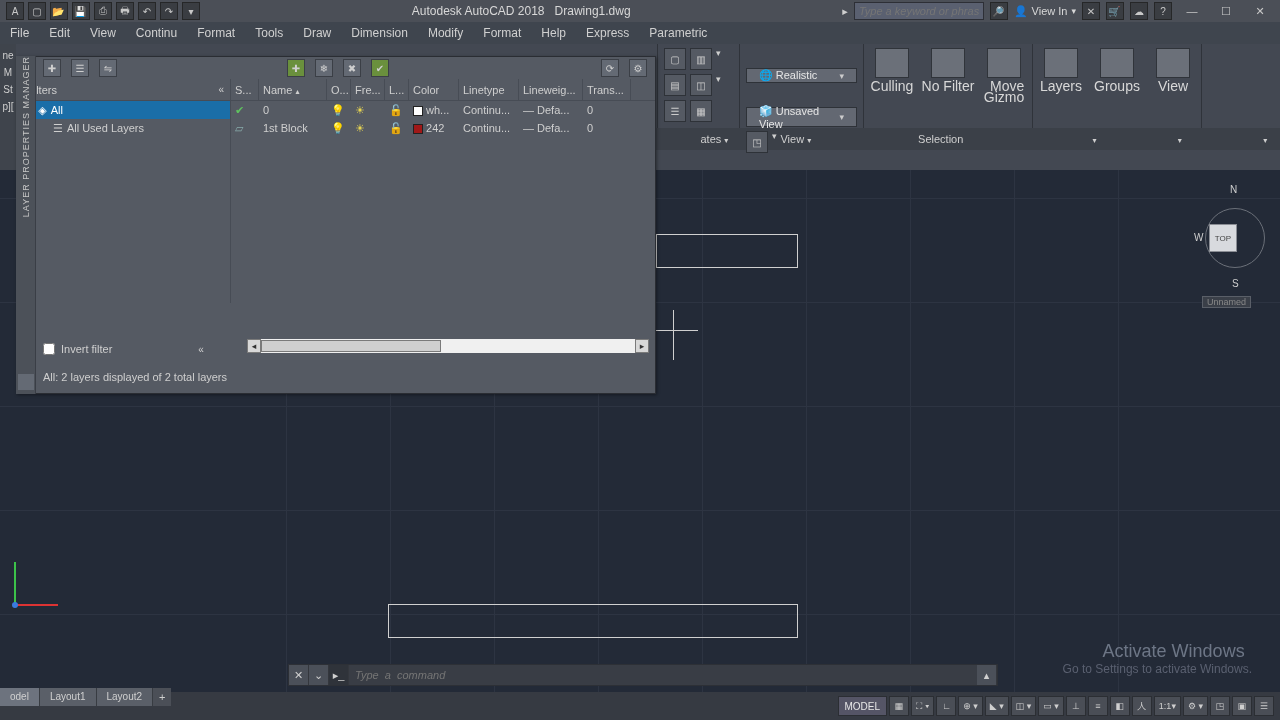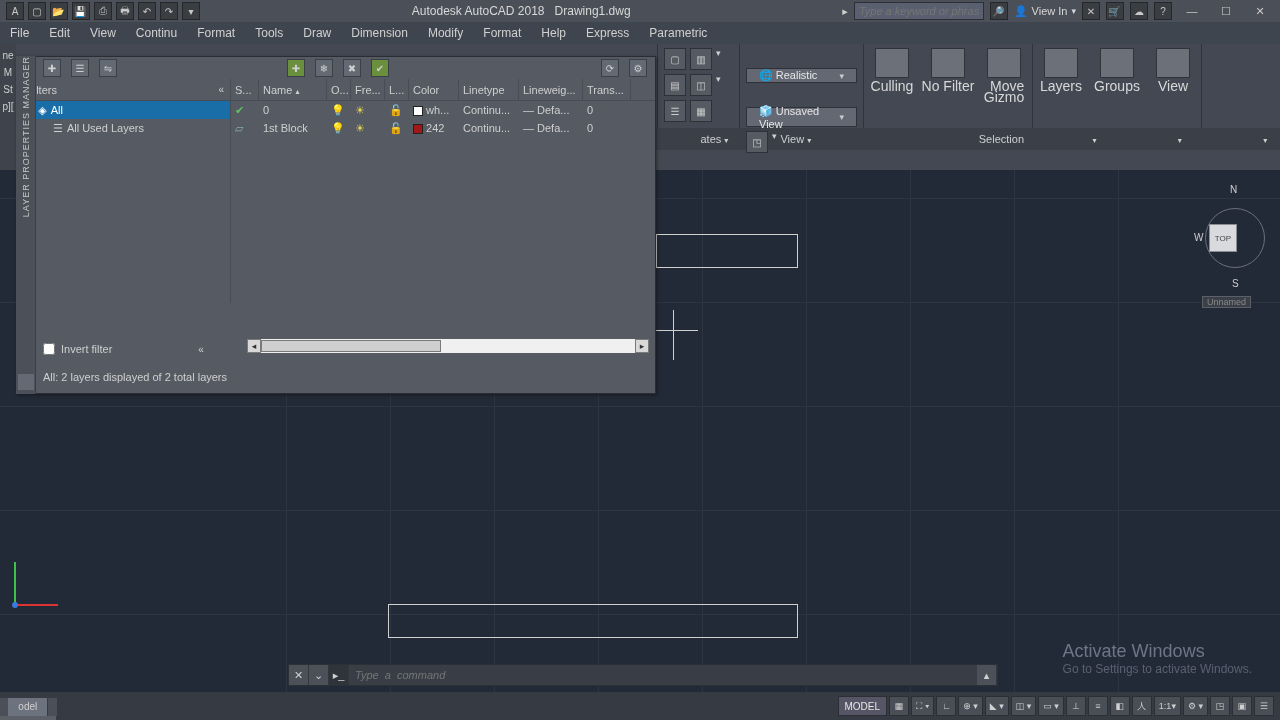--- a/index.html
+++ b/index.html
@@ -85,21 +85,21 @@
 
 
 .viewcube { position:absolute; right:10px; top:178px; width:70px; height:130px; z-index:5; }
 .vc-n,.vc-s,.vc-w { position:absolute; color:#cfcfcf; font-size:10px; }
 .vc-top { position:absolute; width:28px; height:28px; background:#d8dade; color:#444; font-size:8px; display:flex; align-items:center; justify-content:center; border:1px solid #8a8d94; }
 .vc-ring { position:absolute; width:60px; height:60px; border:1px solid #6b7079; border-radius:50%; }
 .vc-label { position:absolute; color:#888; font-size:9px; border:1px solid #5a5f68; padding:0 4px; background:#3a3f48; }
 
 
 .watermark { position:absolute; right:28px; bottom:44px; color:#5a6070; font-size:12px; text-align:left; }
-.watermark .big { font-size:18px; color:#6d7686; }
+.watermark .big { font-size:18px; color:#6d7686;margin-left:40px; }
 
 
 .cmdbar { position:absolute; left:288px; bottom:34px; width:710px; height:22px; background:#4b5059; display:flex; align-items:center; border:1px solid #2d3036; }
 .cmd-x { width:20px; height:20px; display:flex; align-items:center; justify-content:center; color:#d0d0d0; font-size:11px; border-right:1px solid #34373d; }
 .cmd-inp { flex:1; height:20px; background:#393d45; color:#888; font-style:italic; font-size:11px; padding:0 6px; border:none; }
 
 
 .layouttabs { position:absolute; left:0; bottom:0; height:18px; background:#4b4f57; display:flex; align-items:center; z-index:6; }
 .lt-tab { padding:0 10px; height:18px; line-height:18px; background:#5a5f68; border-right:1px solid #383c42; font-size:10px; color:#d0d0d0; }
 .lt-tab.act { background:#6d737e; }
@@ -233,21 +233,21 @@
             <div class="ico"></div>
             <div class="lbl">View</div>
           </div>
       </div>
     </div>
   </div>
   <div class="rib-bot">
     <div style="width:642px"></div>
     <div style="width:82px;text-align:right;padding-right:6px"><span>ates</span> <span style="font-size:8px">▾</span></div>
     <div style="width:124px;text-align:center"><span>View</span> <span style="font-size:8px">▾</span></div>
-    <div style="width:168px;text-align:right"><span>Selection</span></div>
+    <div style="width:168px;text-align:center"><span>Selection</span></div>
     <div style="width:56px"></div>
     <div style="width:30px;text-align:center"><span style="font-size:8px">▾</span></div>
     <div style="width:56px"></div>
     <div style="width:30px;text-align:center"><span style="font-size:8px">▾</span></div>
     <div style="width:56px"></div>
     <div style="width:30px;text-align:center"><span style="font-size:8px">▾</span></div>
   </div>
 </div>
 
 <div class="canvas">
@@ -378,21 +378,21 @@
 </div>
 
 <div class="cmdbar">
   <div class="cmd-x">✕</div>
   <div class="cmd-x">⌄</div>
   <div class="cmd-x" style="background:#2f333a">▸_</div>
   <input class="cmd-inp" placeholder="Type  a  command" style="">
   <div class="cmd-x">▴</div>
 </div>
 
-<div class="layouttabs" style="bottom:4px;flex-direction:column;">
+<div class="layouttabs" style="bottom:14px;">
   <div class="lt-tab act">odel</div>
   <div class="lt-tab">Layout1</div>
   <div class="lt-tab">Layout2</div>
   <div class="lt-add">+</div>
 </div>
 
 <div class="statusbar">
   <div class="sb-btn sb-model">MODEL</div>
   <div class="sb-btn">▦</div>
   <div class="sb-btn">⛶ ▾</div>

